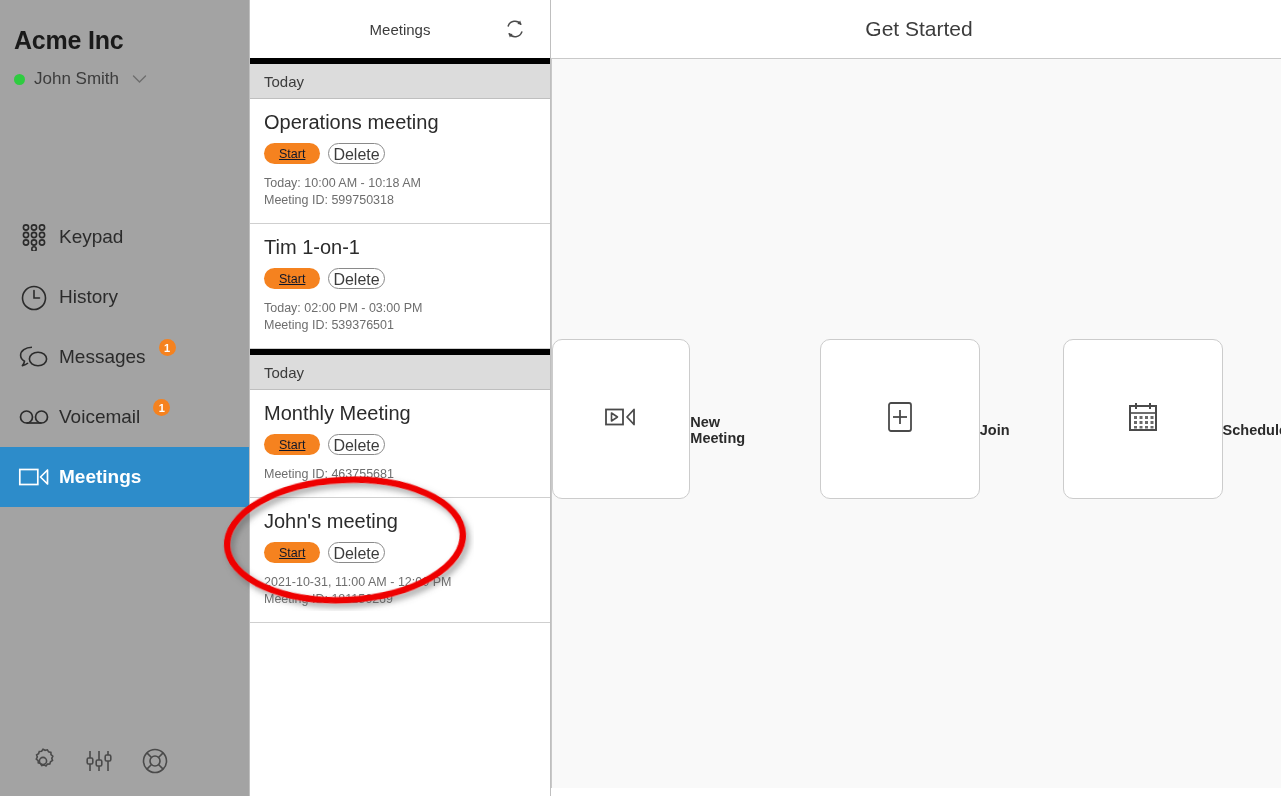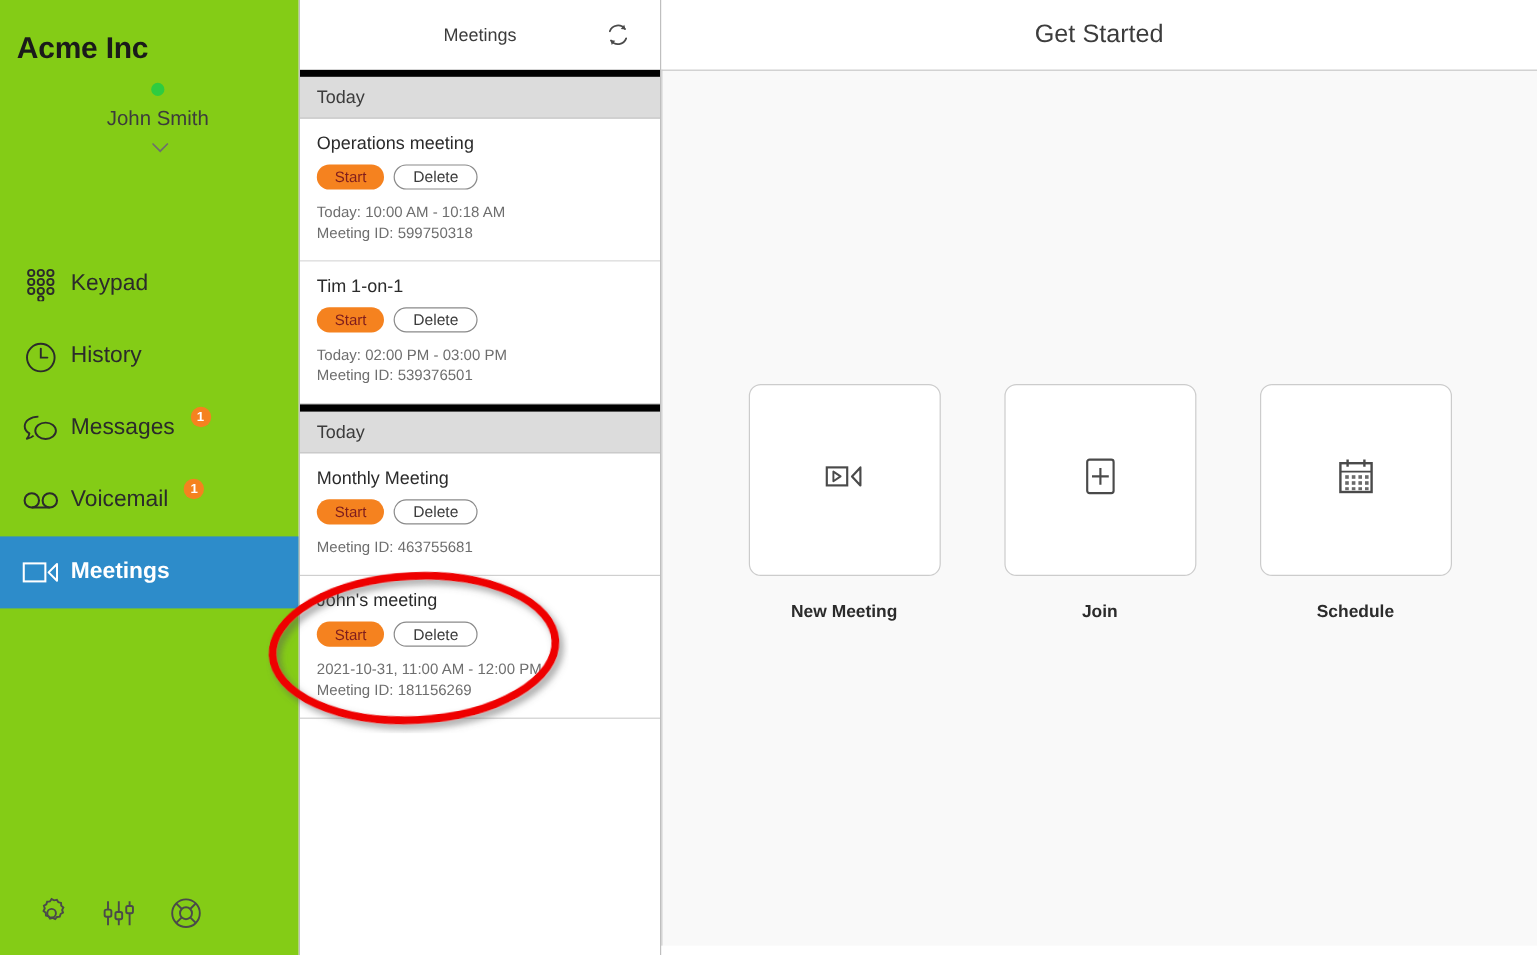--- a/index.html
+++ b/index.html
@@ -11,38 +11,37 @@
   }
   .app {
     position: relative;
     width: 1281px; height: 796px;
     display: flex;
   }
 
   
   .sidebar {
     width: 249px; height: 796px;
-    background: #84cc16;
+    background: #a3a3a3;
     position: relative;
     flex: 0 0 249px;
   }
   .brand {
     font-size: 25px;
     font-weight: bold;
     color: #1a1a1a;
     padding: 26px 0 0 14px;
     letter-spacing: -0.2px;
   }
   .user-row {
     display: flex;
     align-items: center;
     padding: 14px 0 0 14px;
     gap: 9px;
     cursor: default;
-    flex-direction: column;
   }
   .status-dot {
     width: 11px; height: 11px;
     border-radius: 50%;
     background: #2ecc40;
     flex: 0 0 11px;
   }
   .user-name {
     font-size: 17px;
     color: #3c3c3c;
@@ -150,47 +149,48 @@
     padding-left: 14px;
     font-size: 15px;
     color: #3c3c3c;
   }
   .meet-item {
     border-bottom: 1px solid #cfcfcf;
     padding: 12px 14px 14px 14px;
     background: #fff;
   }
   .meet-title {
-    font-size: 15px;
+    font-size: 20px;
     color: #2b2b2b;
     margin-bottom: 9px;
   }
   .meet-btns {
     display: flex;
     gap: 8px;
     margin-bottom: 11px;
   }
   .btn-start {
     background: #F5821F;
-    color: #7f1d1d;
+    color: #0f172a;
     border: none;
     border-radius: 11px;
     font-size: 12.5px;
     padding: 3px 15px;
     height: 21px;
     font-family: "Liberation Sans", sans-serif;
     cursor: pointer;
+    text-decoration: underline;
   }
   .btn-delete {
     background: #ffffff;
     color: #3c3c3c;
     border: 1px solid #8a8a8a;
     border-radius: 11px;
-    font-size: 13px;
-    padding: 2px 15px;
+    font-size: 16px;
+    padding: 2px 4px;
     height: 21px;
     font-family: "Liberation Sans", sans-serif;
     cursor: pointer;
   }
   .meet-line {
     font-size: 12.5px;
     color: #6e6e6e;
     line-height: 17px;
   }
 
@@ -219,21 +219,21 @@
     border-right: none;
     border-bottom: none;
     display: flex;
     align-items: center;
     justify-content: center;
     gap: 53px;
     padding-bottom: 10px;
   }
   .card-wrap {
     display: flex;
-    flex-direction: column;
+    flex-direction: row;
     align-items: center;
     cursor: pointer;
   }
   .card {
     width: 160px; height: 160px;
     background: #ffffff;
     border: 1px solid #cccccc;
     border-radius: 10px;
     display: flex;
     align-items: center;

